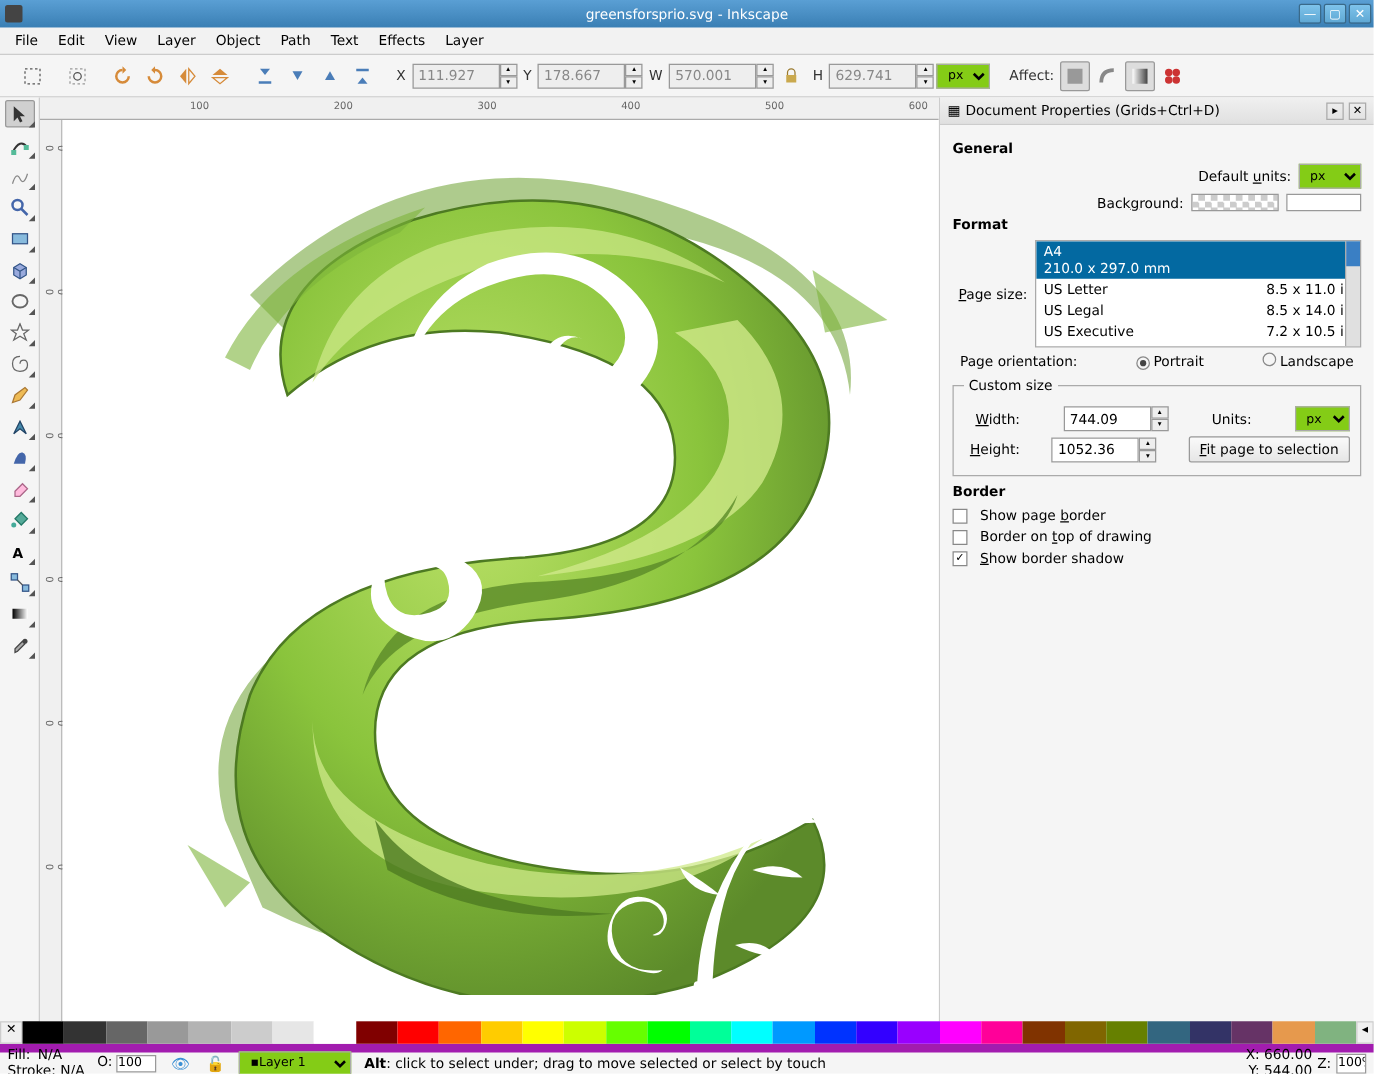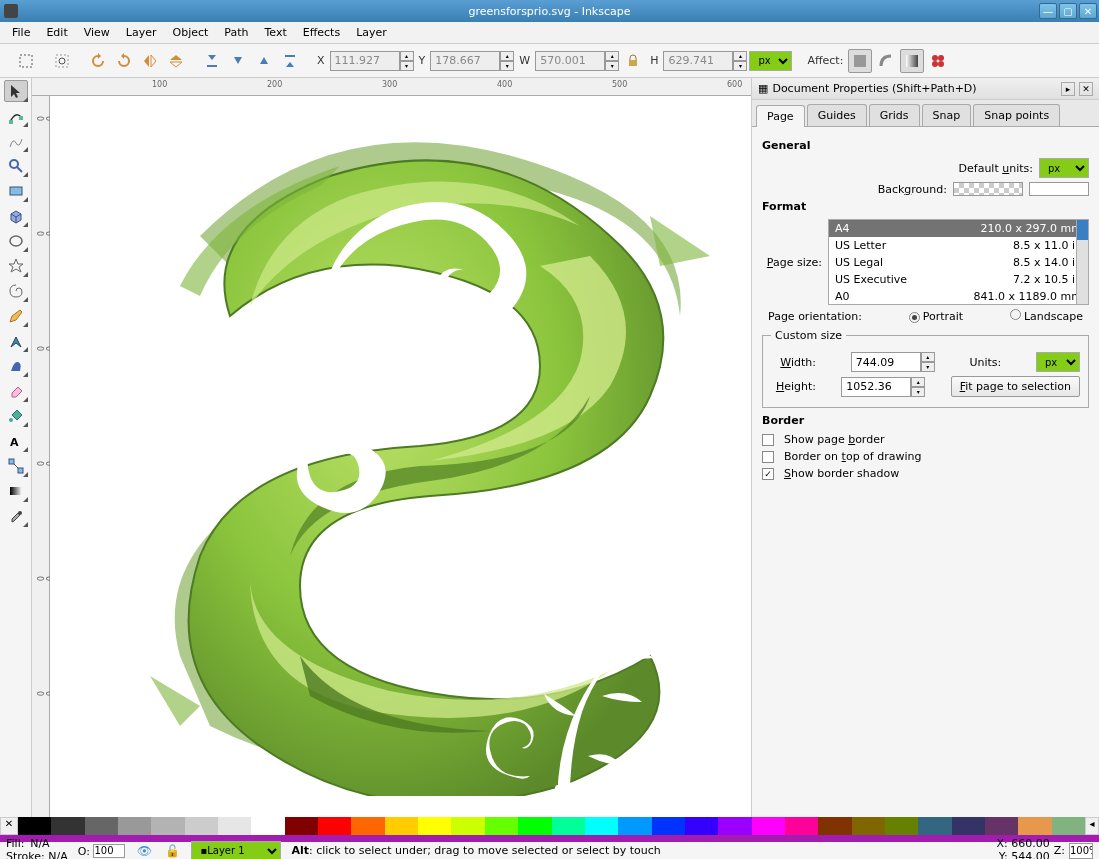--- a/index.html
+++ b/index.html
@@ -36,21 +36,21 @@
 .dock-icons div { width: 14px; height: 14px; border: 1px solid #aaa; display: flex; align-items: center; justify-content: center; font-size: 9px; }
 .tabs { display: flex; background: #e8e8e8; padding: 4px 4px 0; gap: 0; border-bottom: 1px solid #aaa; }
 .tab { padding: 4px 10px; border: 1px solid #aaa; border-bottom: none; background: #e0e0e0; font-size: 11px; margin-right: 2px; border-radius: 3px 3px 0 0; }
 .tab.active { background: #f5f5f5; position: relative; top: 1px; }
 .dock-body { padding: 8px 10px; flex: 1; overflow-y: auto; font-size: 11px; }
 .dock-body .section-h { font-weight: bold; margin: 4px 0 6px; }
 .row { display: flex; align-items: center; margin: 4px 0; gap: 6px; }
 .row-r { justify-content: flex-end; }
 .listbox { border: 1px solid #aaa; background: #fff; height: 86px; overflow: hidden; flex: 1; position: relative; }
 .listbox .lrow { display: flex; padding: 2px 6px; justify-content: space-between; font-size: 11px; }
-.listbox .lrow.sel { background: #737373; color: #fff; }
+.listbox .lrow.sel { background: #0369a1; color: #fff; flex-direction: column; }
 .list-scroll { position: absolute; right: 0; top: 0; width: 12px; height: 100%; background: #e0e0e0; border-left: 1px solid #aaa; }
 .list-scroll .thumb { width: 100%; height: 20px; background: #3a7fc4; }
 .spin { display: flex; }
 .spin input { width: 70px; height: 20px; border: 1px solid #999; padding: 0 4px; }
 .spin .ud { width: 14px; display: flex; flex-direction: column; }
 .spin .ud div { flex: 1; border: 1px solid #999; font-size: 6px; text-align: center; background: #eee; }
 fieldset { border: 1px solid #aaa; padding: 6px 8px; margin: 6px 0; }
 fieldset legend { padding: 0 4px; font-size: 11px; }
 .btn { border: 1px solid #999; background: linear-gradient(#fafafa,#e6e6e6); padding: 3px 8px; border-radius: 2px; }
 .checker { background: repeating-conic-gradient(#ccc 0 25%, #fff 0 50%) 0 0/10px 10px; width: 70px; height: 14px; border: 1px solid #999; }
@@ -471,33 +471,26 @@
           </svg>
         </div>
       </div>
     </div>
   </div>
 
   <div class="dockpanel">
     <div class="dock-header">
       <div class="dock-title">
         <span>▦</span>
-        <span>Document Properties (Shift+Path+D)</span>
+        <span>Document Properties (Grids+Ctrl+D)</span>
       </div>
       <div class="dock-icons">
         <div>▸</div>
         <div>✕</div>
       </div>
-    </div>
-    <div class="tabs">
-      <div class="tab active">Page</div>
-      <div class="tab">Guides</div>
-      <div class="tab">Grids</div>
-      <div class="tab">Snap</div>
-      <div class="tab">Snap points</div>
     </div>
     <div class="dock-body">
       <div class="section-h">General</div>
       <div class="row row-r">
         <span>Default <u>u</u>nits:</span>
         <select class="tb-select" style="width:50px"><option>px</option></select>
       </div>
       <div class="row row-r">
         <span>Back<u>g</u>round:</span>
         <div class="checker"></div>

